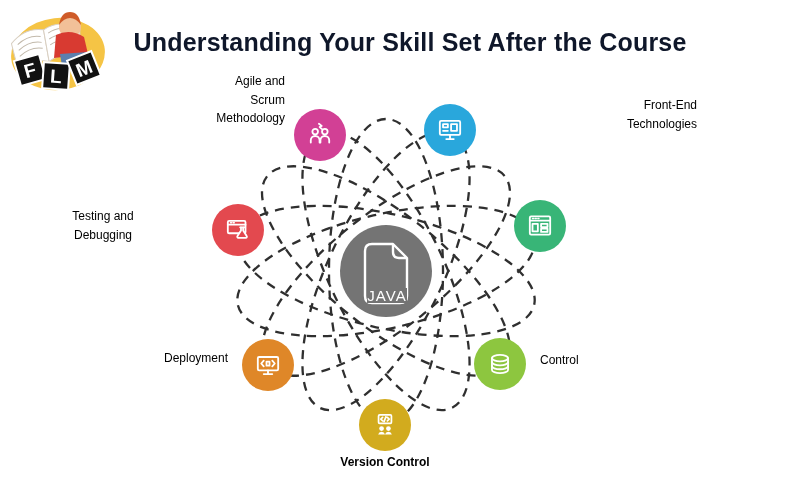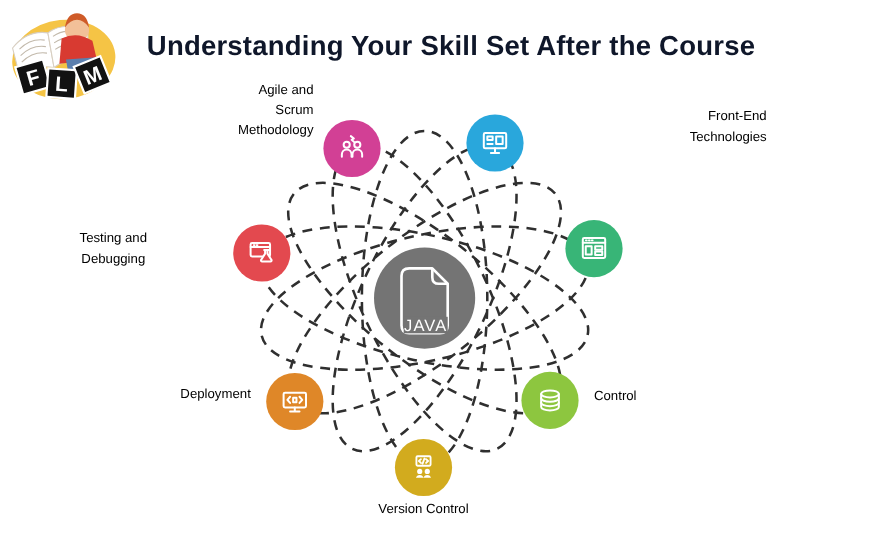--- a/index.html
+++ b/index.html
@@ -29,21 +29,21 @@
   #node-deployment{left:242px;top:339px;background:#df8728;}
   #node-testing{left:212px;top:204px;background:#e3494f;}
 
   
   .node-label{position:absolute;font-size:12px;line-height:1.55;color:#000000;
               white-space:pre-line;}
   #label-agile{left:85px;top:72px;width:200px;text-align:right;}
   #label-frontend{left:487px;top:96px;width:210px;text-align:right;}
   #label-backend{left:577px;top:207px;width:220px;text-align:left;}
   #label-database{left:540px;top:351px;width:160px;text-align:left;}
-  #label-version{left:285px;top:453px;width:200px;text-align:center;}
+  #label-version{left:285px;top:453px;width:200px;text-align:center;font-weight:bold;}
   #label-deployment{left:28px;top:349px;width:200px;text-align:right;}
   #label-testing{left:3px;top:207px;width:200px;text-align:center;}
 </style>
 </head>
 <body>
 
 <div class="stage">
 
   <svg class="logo" viewBox="0 0 104 92">
     <ellipse cx="54" cy="50" rx="47" ry="36" fill="#f5c445" transform="rotate(-6 54 50)"></ellipse>

